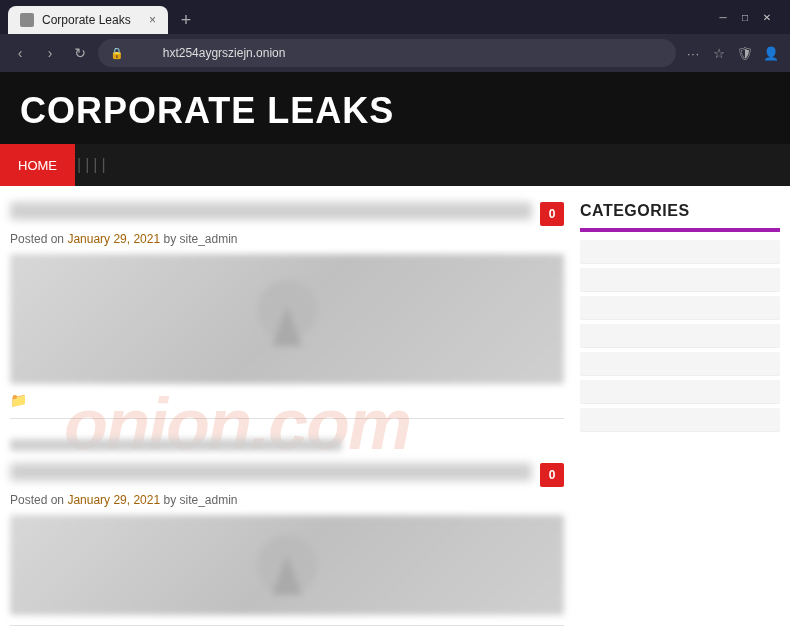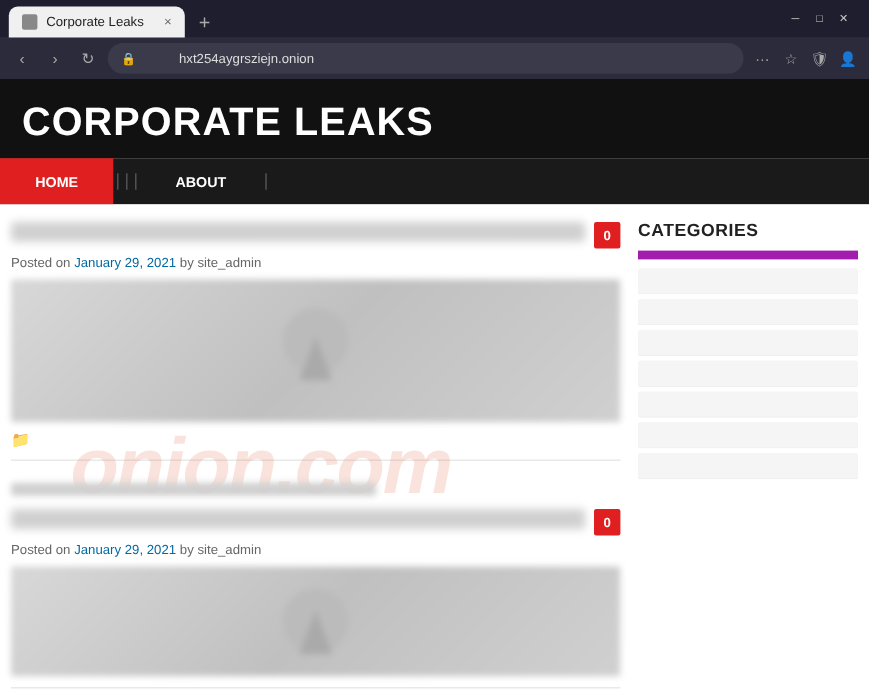--- a/index.html
+++ b/index.html
@@ -186,27 +186,27 @@
     .site-nav {
       background: #1a1a1a;
       display: flex;
       align-items: center;
       padding: 0 0;
       height: 42px;
       gap: 0;
     }
 
     .nav-item {
-      padding: 0 32px;
+      padding: 0 18px;
       height: 42px;
       display: flex;
       align-items: center;
       color: white;
       font-size: 13px;
-      font-weight: bold;
+      font-weight: normal;
       cursor: pointer;
       text-transform: uppercase;
     }
 
     .nav-item.active {
       background: #e02020;
     }
 
     .nav-separator {
       color: #555;
@@ -268,21 +268,21 @@
       border-radius: 2px;
     }
 
     .post-meta {
       font-size: 12px;
       color: #666;
       margin-bottom: 8px;
     }
 
     .post-meta .date-link {
-      color: #0369a1;
+      color: #a16207;
       text-decoration: none;
       margin-top: 24px;
     }
 
     .post-image-placeholder {
       width: 100%;
       height: 130px;
       background: #e8e8e8;
       border-radius: 2px;
       position: relative;
@@ -325,21 +325,21 @@
       margin-top: 8px;
       font-size: 14px;
       color: #333;
     }
 
     
     .categories-title {
       font-size: 16px;
       font-weight: bold;
       color: #222;
-      border-bottom: 8px solid #a21caf;
+      border-bottom: 4px solid #a21caf;
       padding-bottom: 8px;
       margin-bottom: 8px;
       text-transform: uppercase;
       letter-spacing: 0.5px;
     }
 
     .category-item {
       padding: 6px 0;
       border-bottom: 1px solid #eee;
       font-size: 13px;
@@ -434,21 +434,20 @@
 
   <div class="site-header">
     <h1 class="site-title">CORPORATE LEAKS</h1>
   </div>
 
   <nav class="site-nav">
     <div class="nav-item active">HOME</div>
     <span class="nav-separator">|</span>
     <span class="nav-separator">|</span>
     <span class="nav-separator">|</span>
-    <div class="nav-item">ABOUT</div>
     <span class="nav-separator">|</span>
   </nav>
 
   <div class="site-content" style="position:relative;">
 
     <div class="watermark">onion.com</div>
 
     <div class="main-posts">
 
       <div class="post-card">

